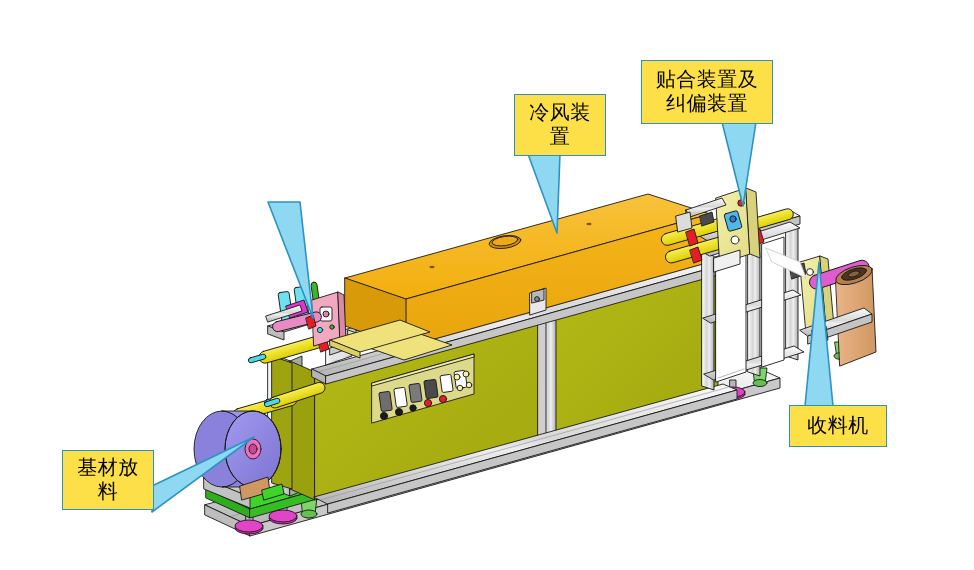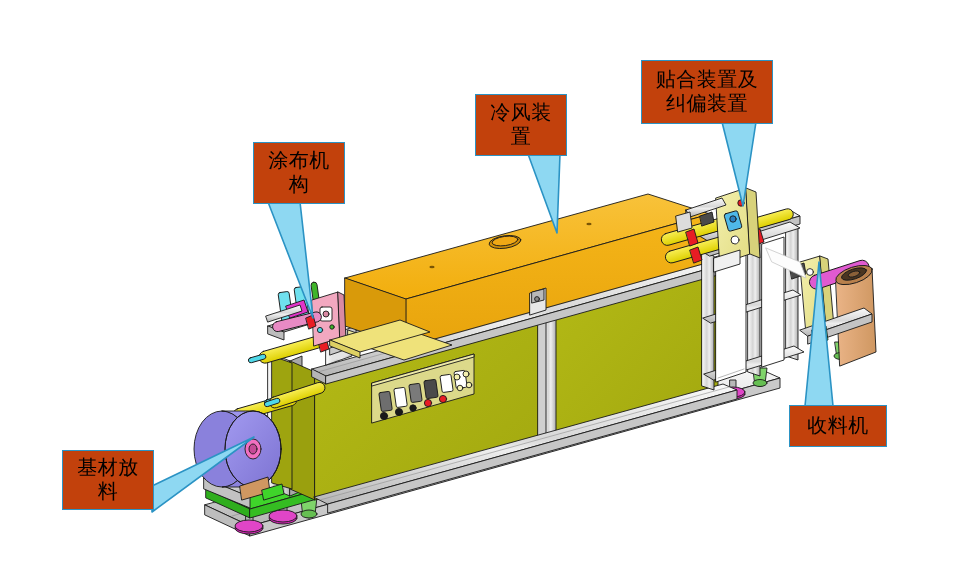--- a/index.html
+++ b/index.html
@@ -25,21 +25,21 @@
   #callout-layer {
     position: absolute;
     left: 0;
     top: 0;
     width: 974px;
     height: 570px;
   }
   .callout-box {
     position: absolute;
     box-sizing: border-box;
-    background: #c2410c;
+    background: #fde047;
     border: 1.6px solid #2b93c4;
     color: #000000;
     font-family: "DejaVu Sans", sans-serif;
     font-size: 20px;
     line-height: 1.18;
     text-align: center;
     display: flex;
     align-items: center;
     justify-content: center;
     padding: 12px 4px;
@@ -416,24 +416,22 @@
     <g fill="#8ed8f2" stroke="#2b93c4" stroke-width="1.6" stroke-linejoin="round">
       <polygon points="268,202 300,202 313,318"></polygon>
       <polygon points="528,154 560,154 557,233"></polygon>
       <polygon points="722,122 756,122 743,206"></polygon>
       <polygon points="805,406 833,406 819,262"></polygon>
       <polygon points="152,486 152,512 254,437"></polygon>
     </g>
   </svg>
 
   <div id="callout-layer">
-    <div class="callout-box" style="left:253px; top:142px; width:92px; height:62px;">涂布机
-构</div>
-
-    <div class="callout-box" style="left:475px; top:94px; width:92px; height:62px;">冷风装
+
+    <div class="callout-box" style="left:514px; top:94px; width:92px; height:62px;">冷风装
 置</div>
 
     <div class="callout-box" style="left:641px; top:60px; width:132px; height:64px;">贴合装置及
 纠偏装置</div>
 
     <div class="callout-box" style="left:789px; top:405px; width:98px; height:42px;">收料机</div>
 
     <div class="callout-box" style="left:62px; top:450px; width:92px; height:60px;">基材放
 料</div>
   </div>

